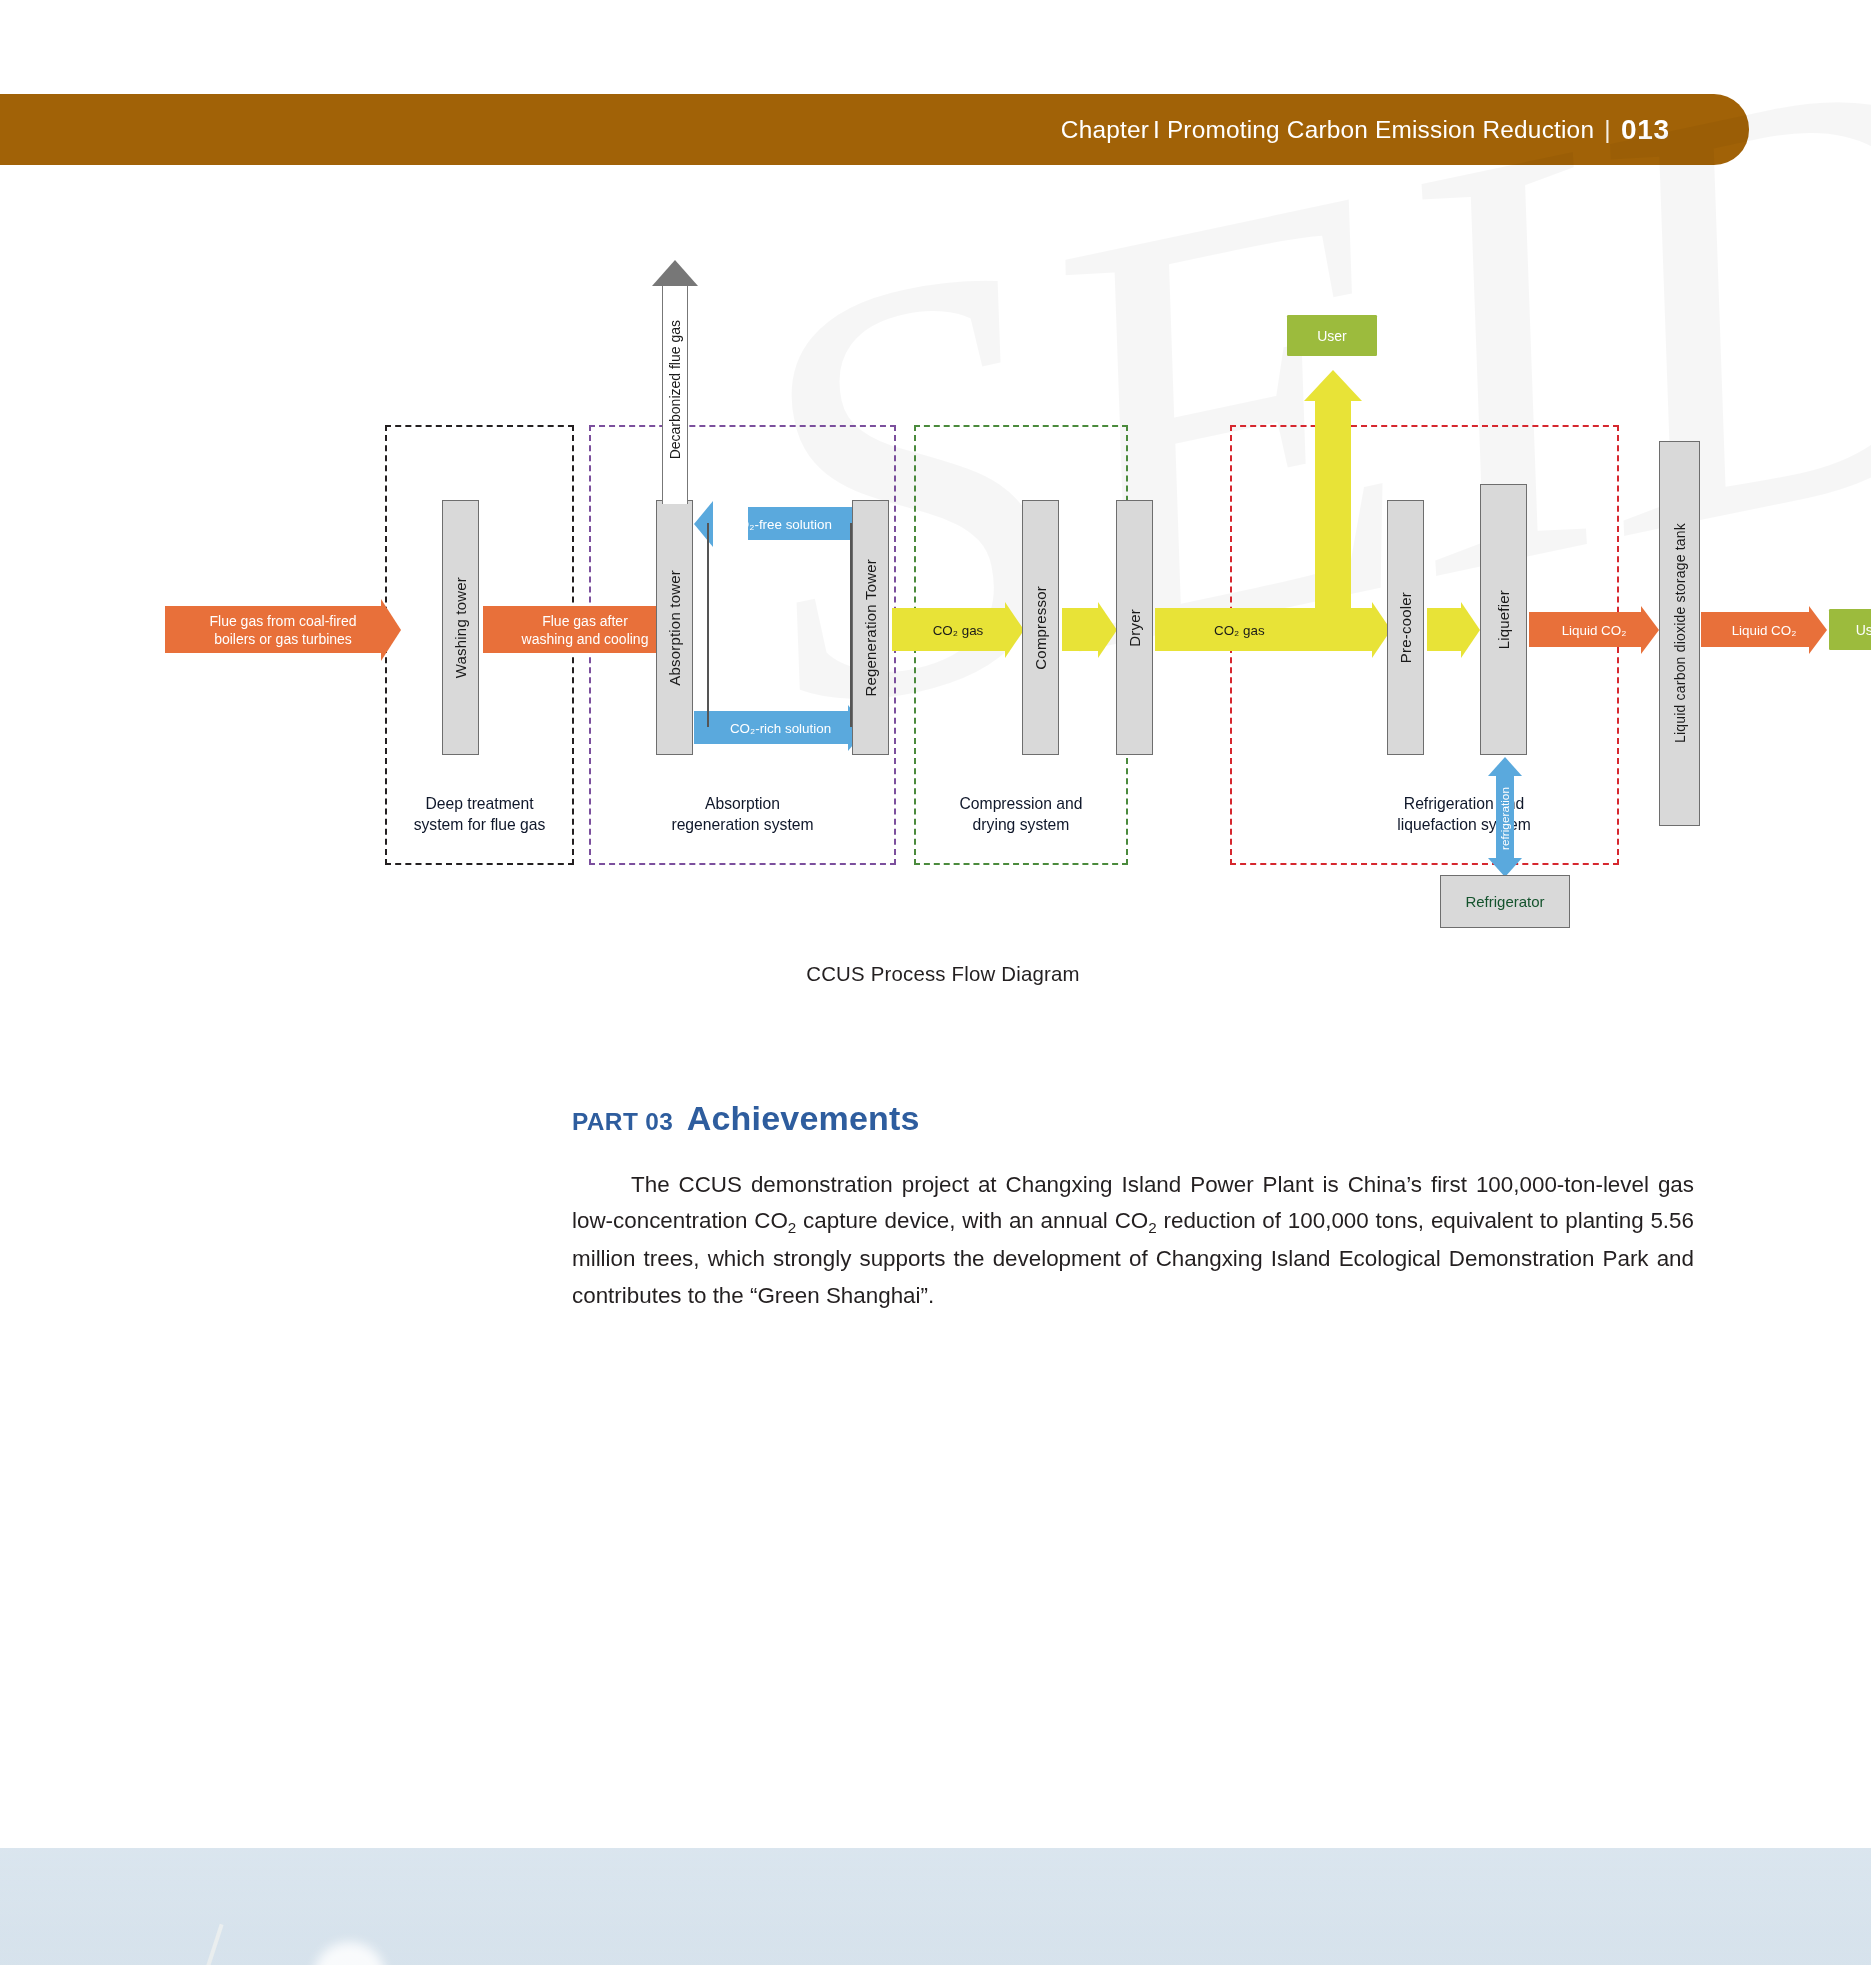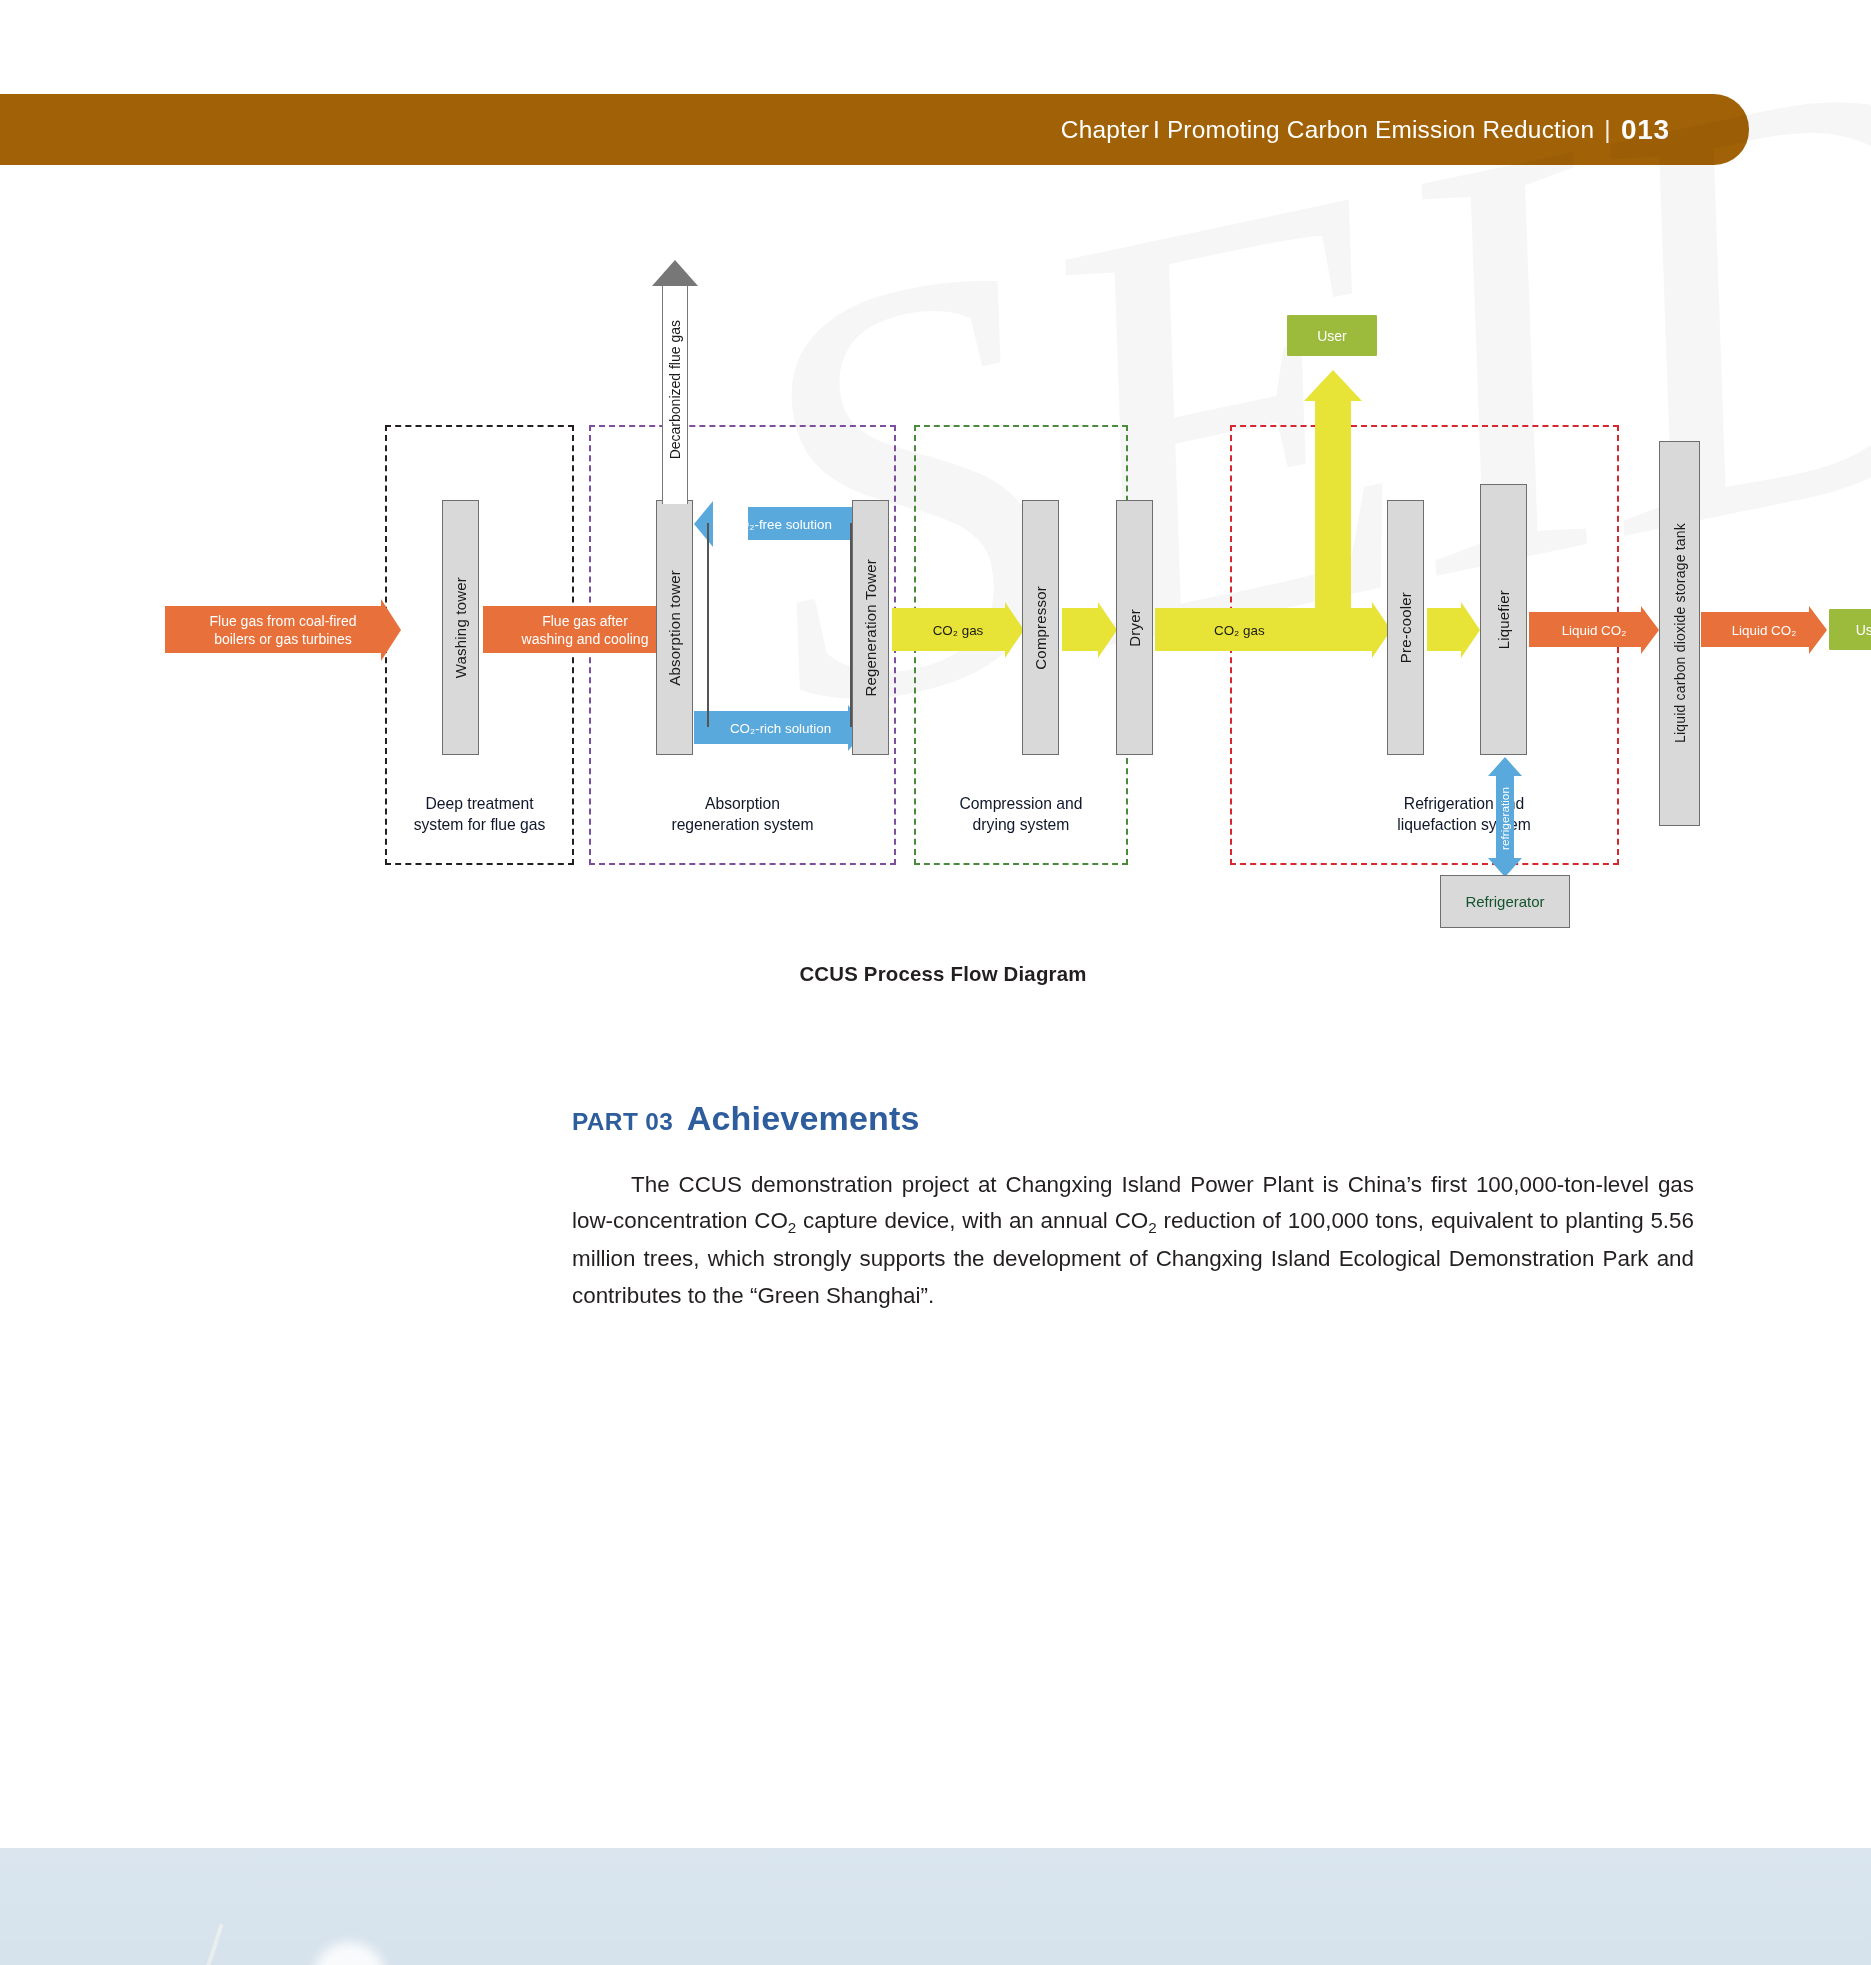--- a/index.html
+++ b/index.html
@@ -186,21 +186,21 @@
     align-items: center;
     justify-content: center;
     border-radius: 1.2px;
   }
 
   .diagram-caption {
     position: absolute;
     width: 100%;
     text-align: center;
     font-size: 20.4px;
-    font-weight: bold;
+    font-weight: normal;
     color: #231f20;
     letter-spacing: 0.2px;
   }
 
   .vlabel-outline {
     position: absolute;
     display: flex;
     align-items: center;
     justify-content: center;
   }

